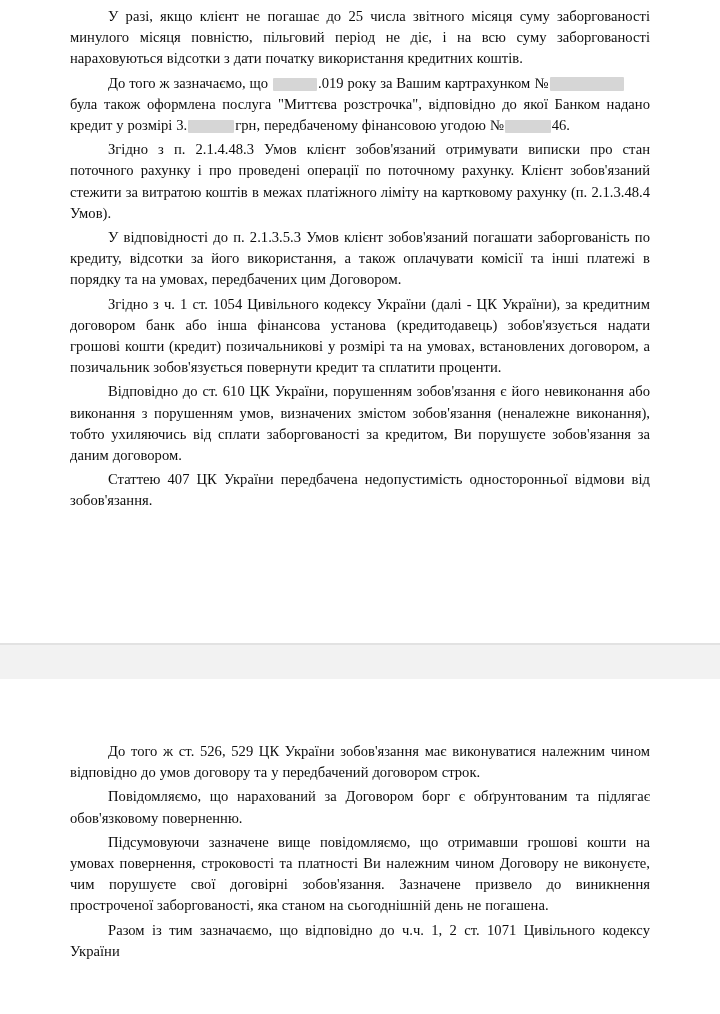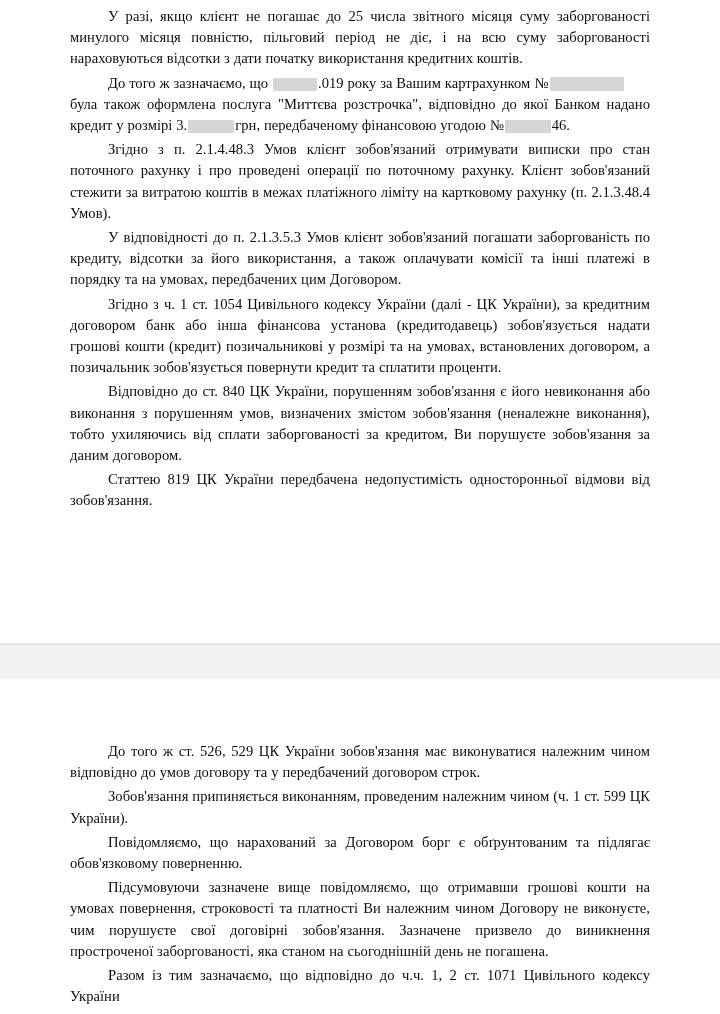--- a/index.html
+++ b/index.html
@@ -80,33 +80,32 @@
   <div class="sheet sheet-one">
     <div class="body-col">
 
       <p class="para">У разі, якщо клієнт не погашає до 25 числа звітного місяця суму заборгованості минулого місяця повністю, пільговий період не діє, і на всю суму заборгованості нараховуються відсотки з дати початку використання кредитних коштів.</p>
 
       <p class="para"><span>До того ж зазначаємо, що </span><span class="redact r2"></span><span>.019 року за Вашим картрахунком №</span><span class="redact r1"></span><br><span>була також оформлена послуга  "Миттєва розстрочка", відповідно до якої Банком надано кредит у розмірі 3.</span><span class="redact r3"></span><span>грн, передбаченому фінансовою угодою №</span><span class="redact r3"></span><span>46.</span></p>
 
       <p class="para">Згідно з п. 2.1.4.48.3 Умов клієнт зобов'язаний отримувати виписки про стан поточного рахунку і про проведені операції по поточному рахунку. Клієнт зобов'язаний стежити за витратою коштів в межах платіжного ліміту на картковому рахунку (п. 2.1.3.48.4 Умов).</p>
       <p class="para">У відповідності до п. 2.1.3.5.3 Умов клієнт зобов'язаний погашати заборгованість по кредиту, відсотки за його використання, а також оплачувати комісії та інші платежі в порядку та на умовах, передбачених цим Договором.</p>
       <p class="para">Згідно з ч. 1 ст. 1054 Цивільного кодексу України (далі - ЦК України), за кредитним договором банк або інша фінансова установа (кредитодавець) зобов'язується надати грошові кошти (кредит) позичальникові у розмірі та на умовах, встановлених договором, а позичальник зобов'язується повернути кредит та сплатити проценти.</p>
-      <p class="para">Відповідно до ст. 840 ЦК України, порушенням зобов'язання є його невиконання або виконання з порушенням умов, визначених змістом зобов'язання (неналежне виконання), тобто ухиляючись від сплати заборгованості за кредитом, Ви порушуєте зобов'язання за даним договором.</p>
-      <p class="para">Статтею 819 ЦК України передбачена недопустимість односторонньої відмови від зобов'язання.</p>
+      <p class="para">Відповідно до ст. 610 ЦК України, порушенням зобов'язання є його невиконання або виконання з порушенням умов, визначених змістом зобов'язання (неналежне виконання), тобто ухиляючись від сплати заборгованості за кредитом, Ви порушуєте зобов'язання за даним договором.</p>
+      <p class="para">Статтею 407 ЦК України передбачена недопустимість односторонньої відмови від зобов'язання.</p>
 
     </div>
   </div>
 
   <div class="gap">
     <div class="edge-top"></div>
   </div>
 
   <div class="sheet sheet-two">
     <div class="body-col">
       <p class="para">До того ж ст. 526, 529 ЦК України зобов'язання має виконуватися належним чином відповідно до умов договору та у передбачений договором строк.</p>
-      <p class="para">Зобов'язання припиняється виконанням, проведеним належним чином (ч. 1 ст. 599 ЦК України).</p>
       <p class="para">Повідомляємо, що нарахований за Договором борг є обґрунтованим та підлягає обов'язковому поверненню.</p>
       <p class="para">Підсумовуючи зазначене вище повідомляємо, що отримавши грошові кошти на умовах повернення, строковості та платності Ви належним чином Договору не виконуєте, чим порушуєте свої договірні зобов'язання. Зазначене призвело до виникнення простроченої заборгованості, яка станом на сьогоднішній день не погашена.</p>
       <p class="para">Разом із тим зазначаємо, що відповідно до ч.ч. 1, 2 ст. 1071 Цивільного кодексу України</p>
     </div>
   </div>
 
 </div>
 
 </body></html>

